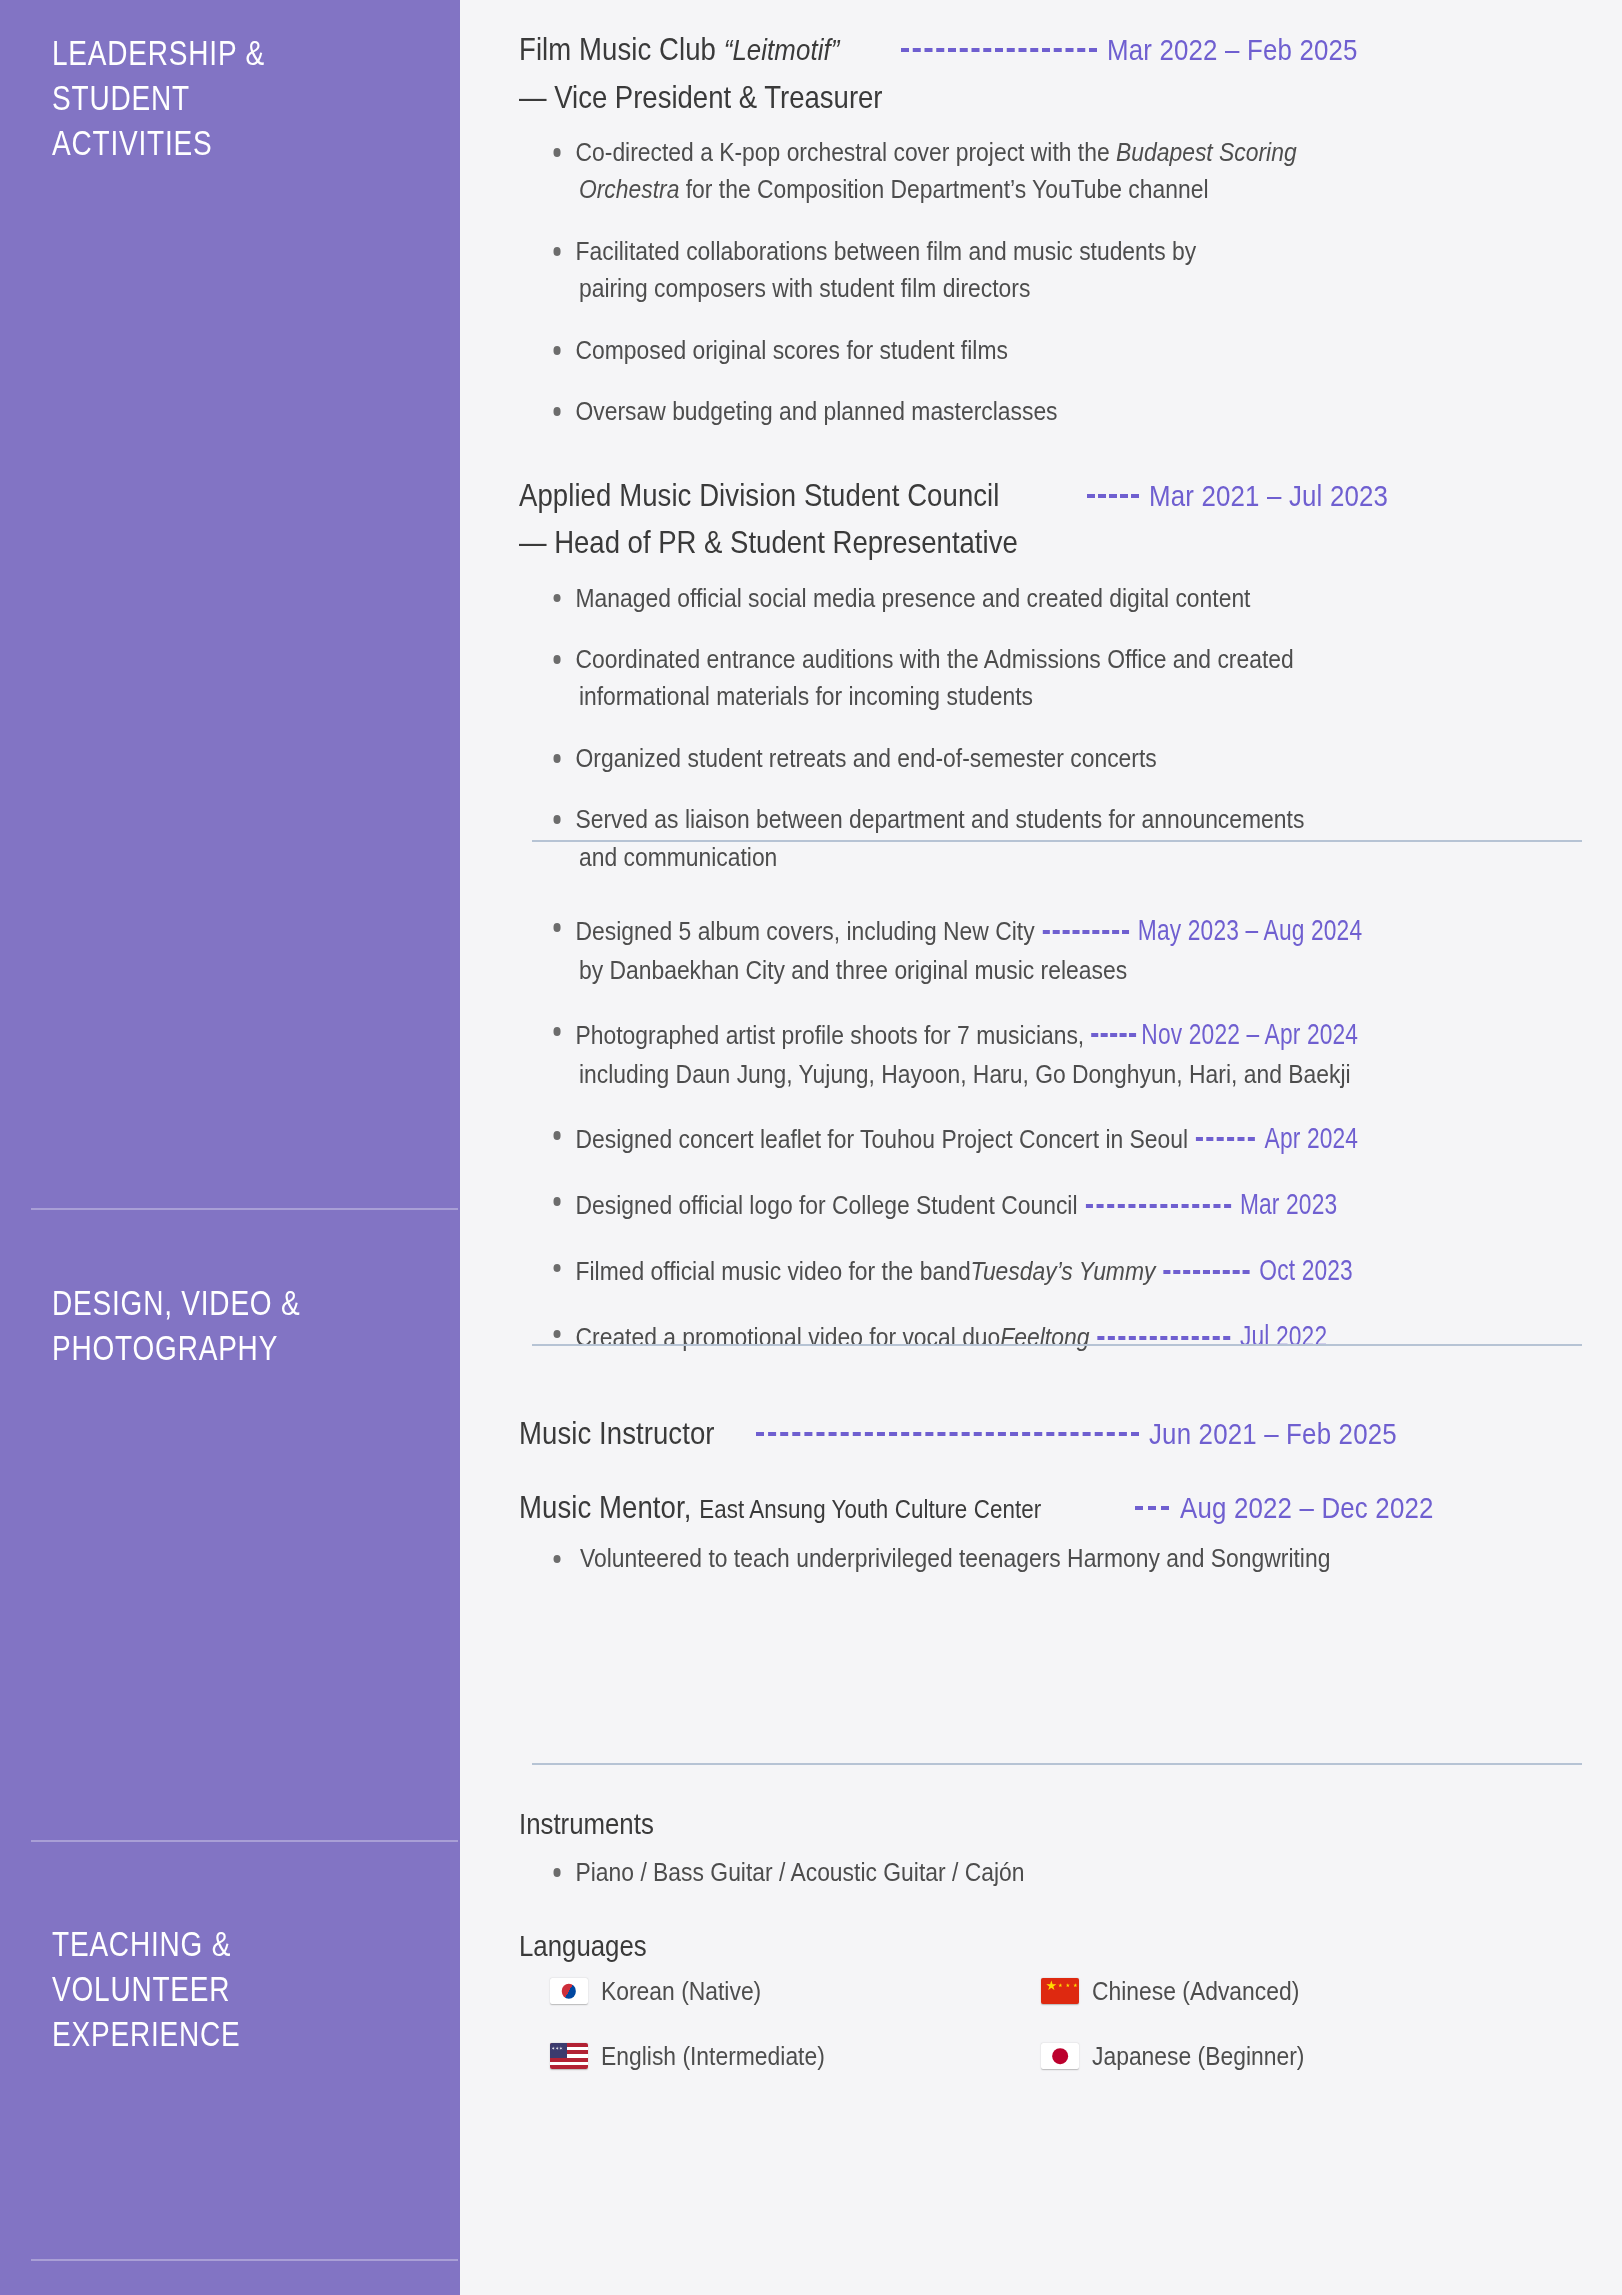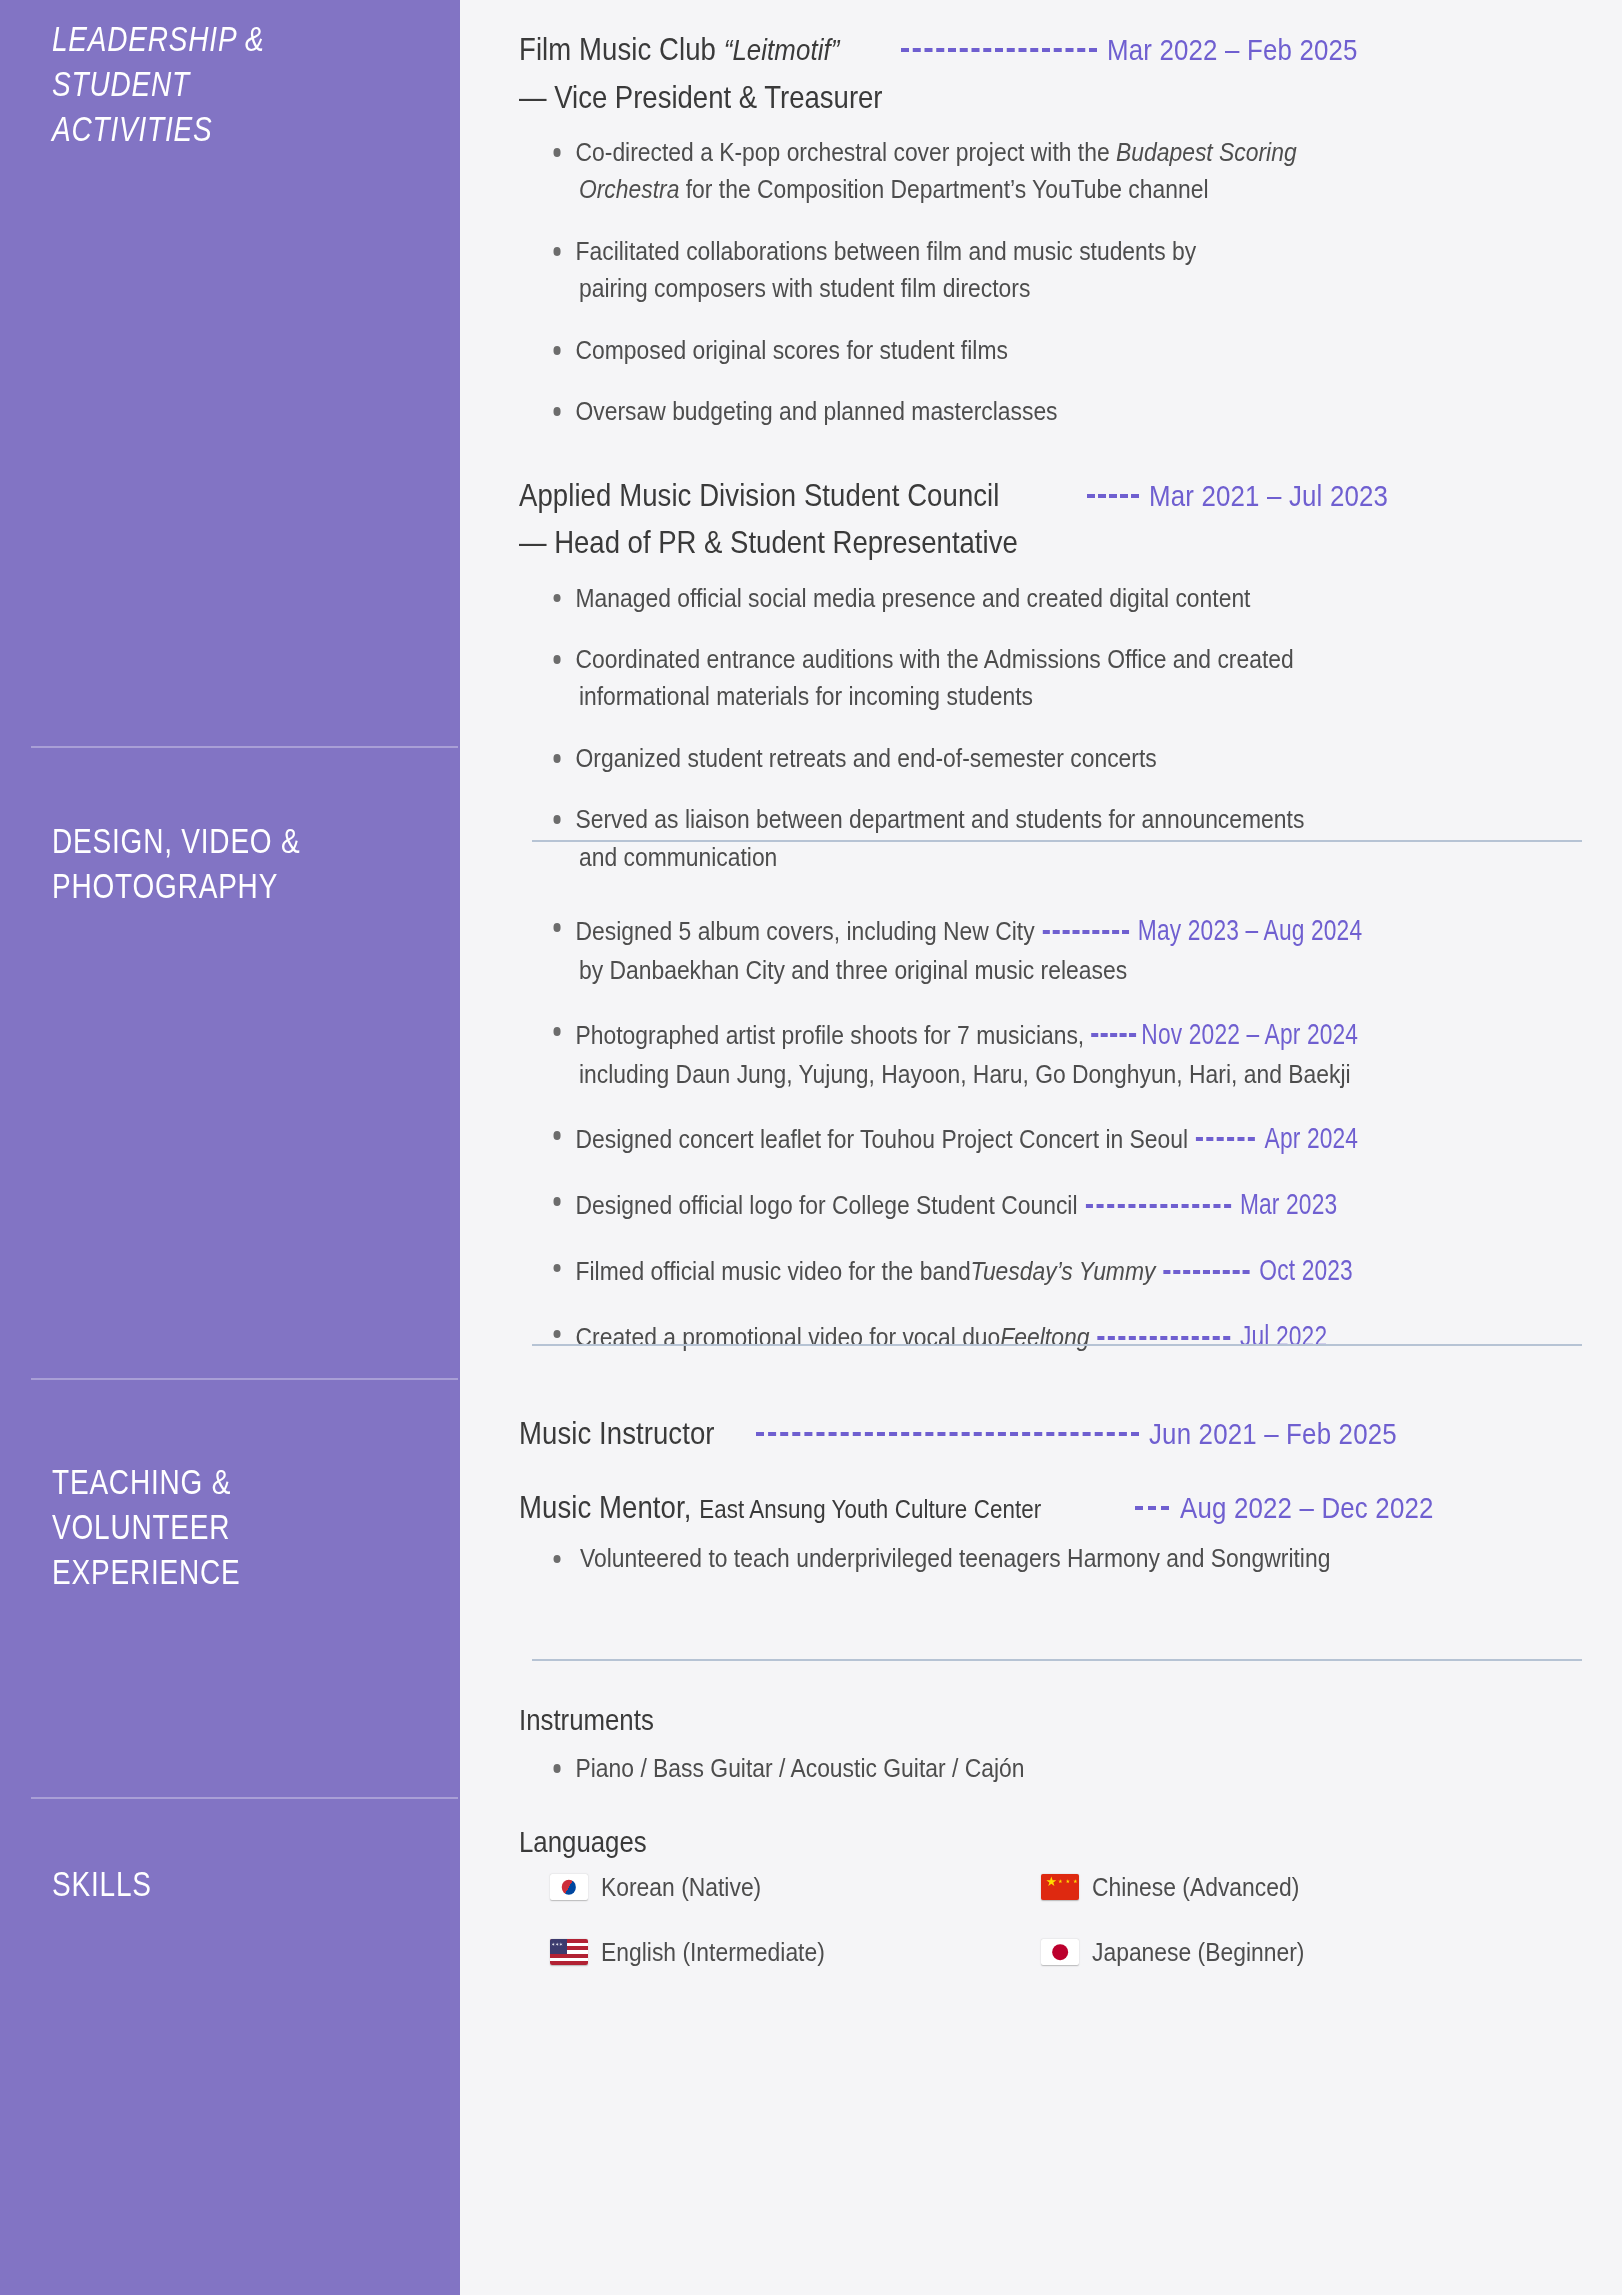--- a/index.html
+++ b/index.html
@@ -47,21 +47,21 @@
     color: #ffffff;
     font-size: 35px;
     font-weight: 300;
     letter-spacing: 1px;
     line-height: 1.28;
     transform: scaleX(0.80);
     transform-origin: left center;
     white-space: pre-line;
   }
 
-  .sec-leadership { height: 746px; padding-top: 17px; font-style: italic; }
+  .sec-leadership { height: 1208px; padding-top: 31px; }
   .sec-design     { height: 632px;  padding-top: 73px; }
   .sec-teaching   { height: 419px;  padding-top: 82px; }
   .sec-skills     { height: 341px;  padding-top: 65px; }
 
   
   .main {
     position: relative;
     flex: 1 1 auto;
     background: #f5f5f7;
     box-sizing: border-box;
@@ -74,21 +74,21 @@
     position: absolute;
     left: 13px;
     right: 41px;
     top: 0;
     height: 2px;
     background: #b6c3d4;
   }
 
   .m-leadership { height: 840px; padding-top: 31px; }
   .m-design     { height: 504px;  padding-top: 69px; }
-  .m-teaching   { height: 315px;  padding-top: 71px; }
+  .m-teaching   { height: 419px;  padding-top: 71px; }
   .m-skills     { height: 427px;  padding-top: 44px; }
 
   
   .entry-head {
     display: flex;
     align-items: baseline;
     white-space: nowrap;
   }
   .org {
     font-size: 32px;

